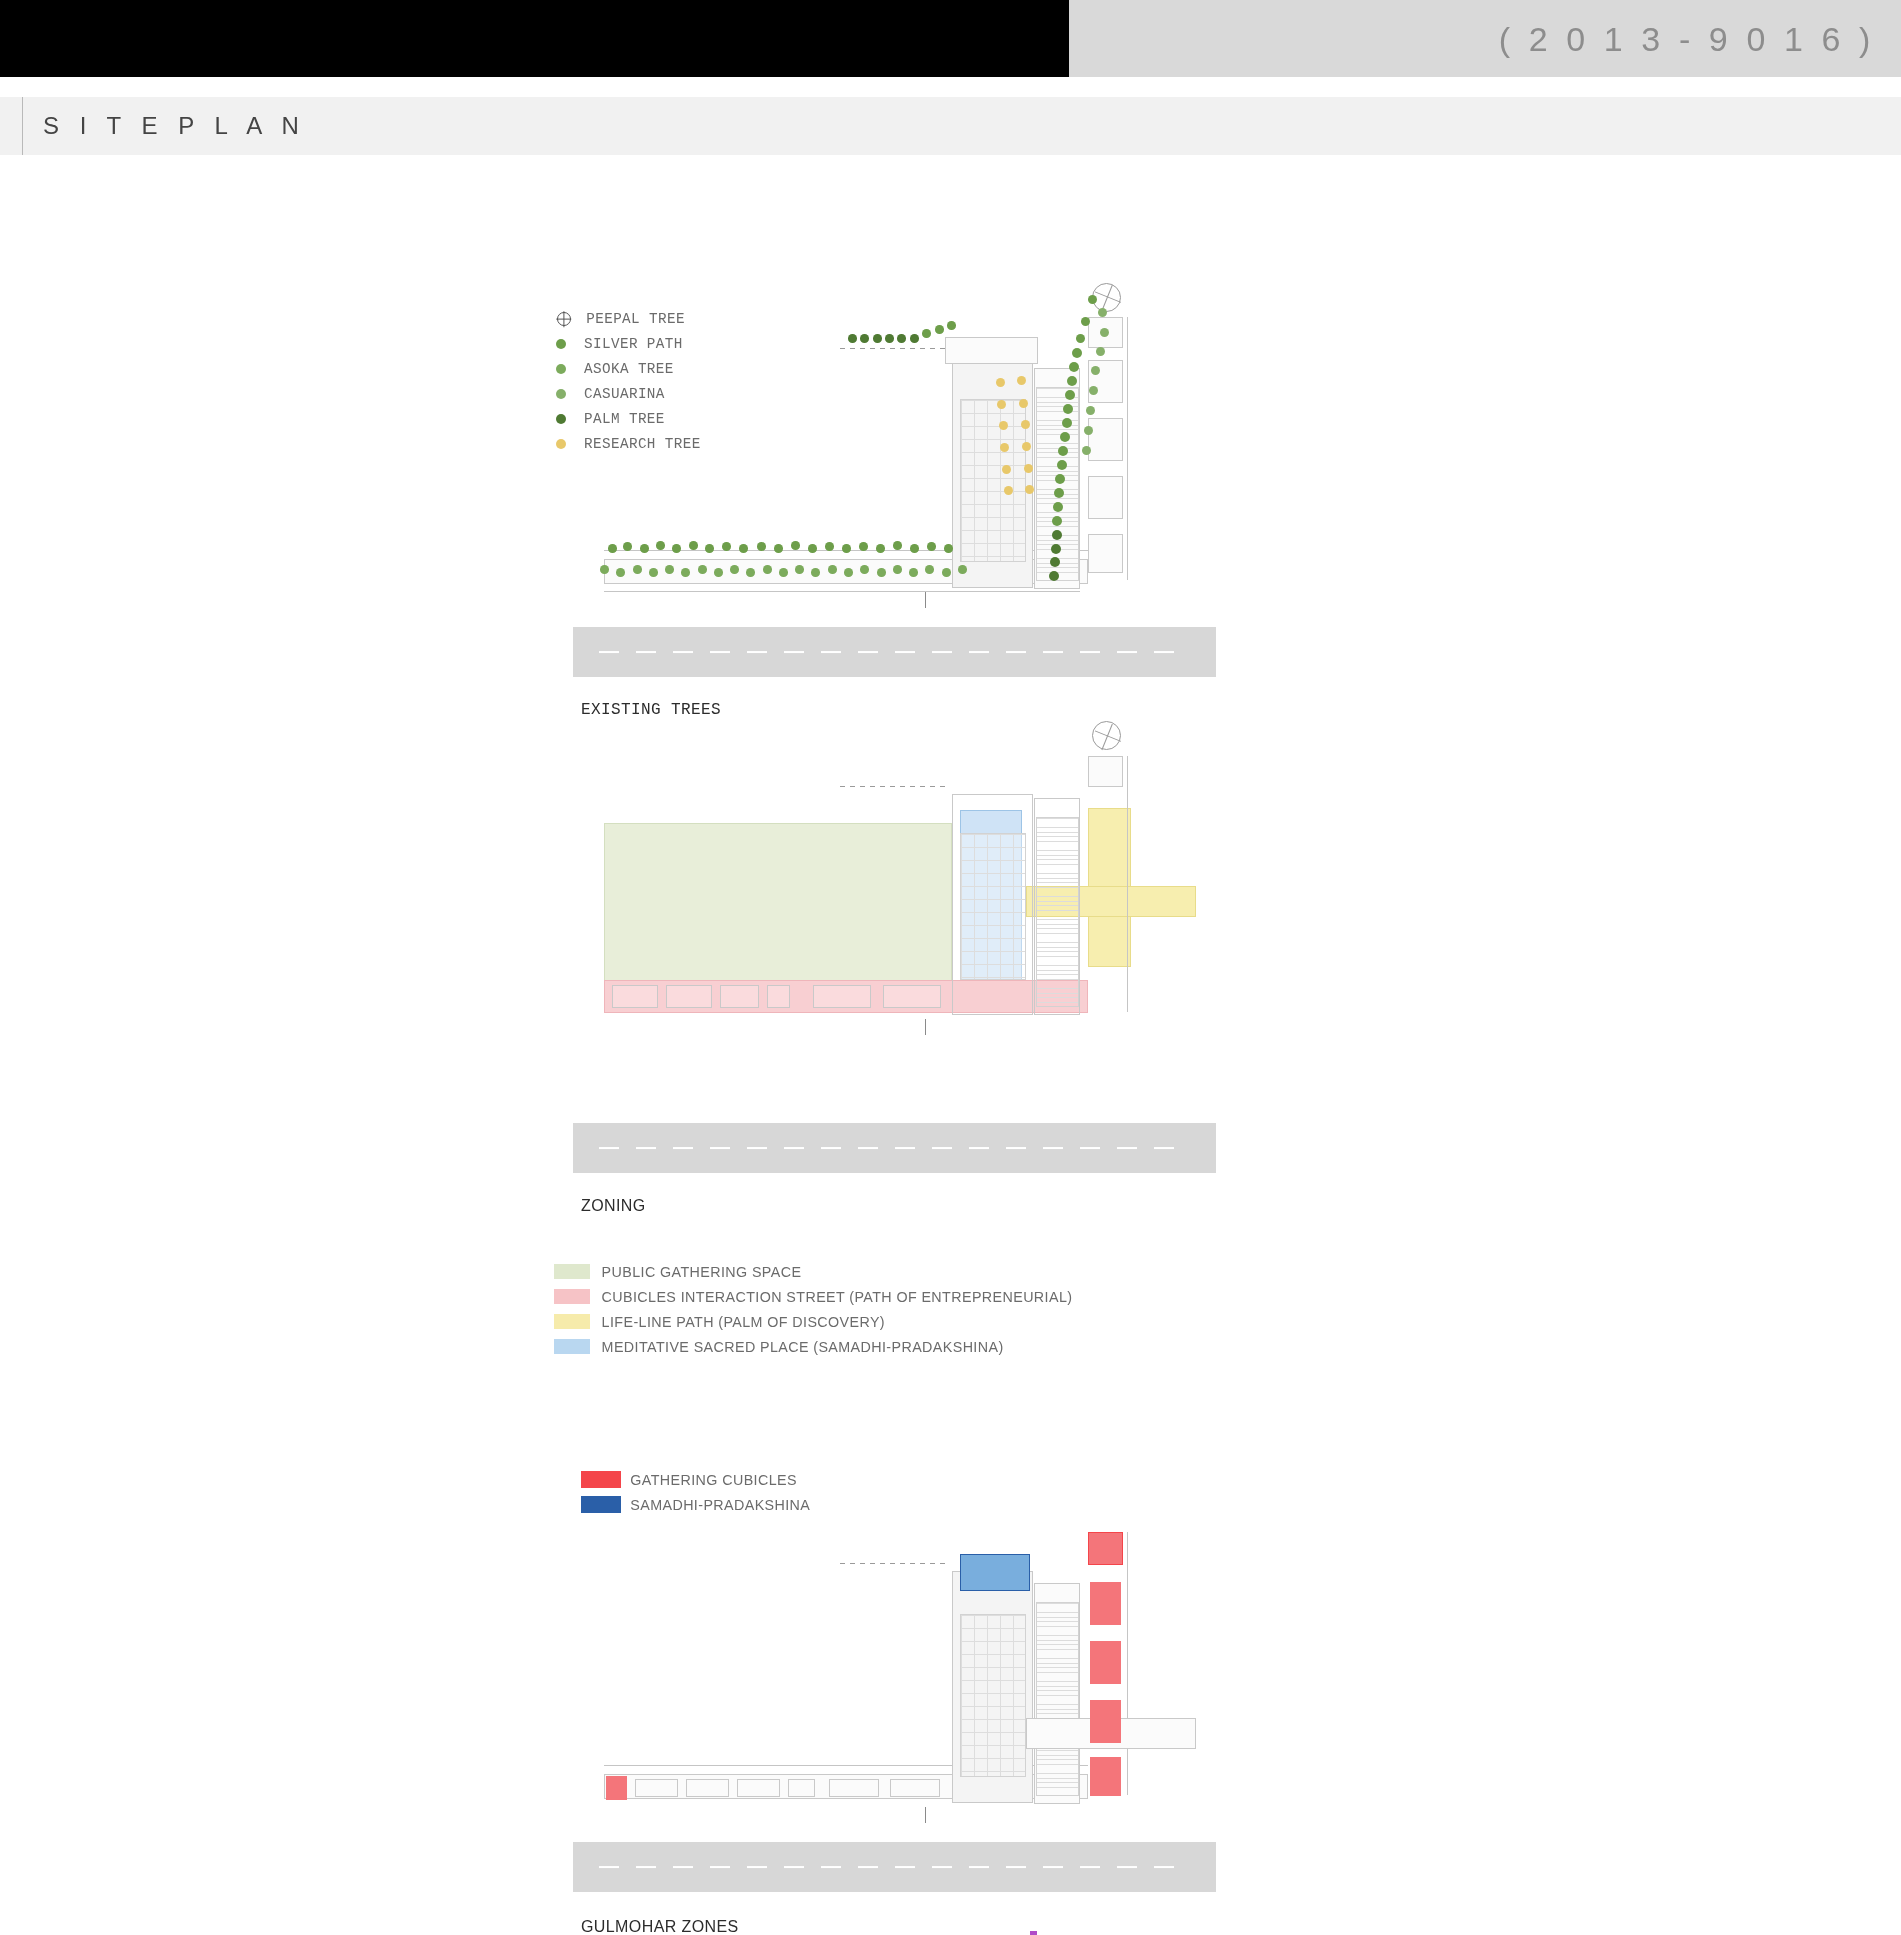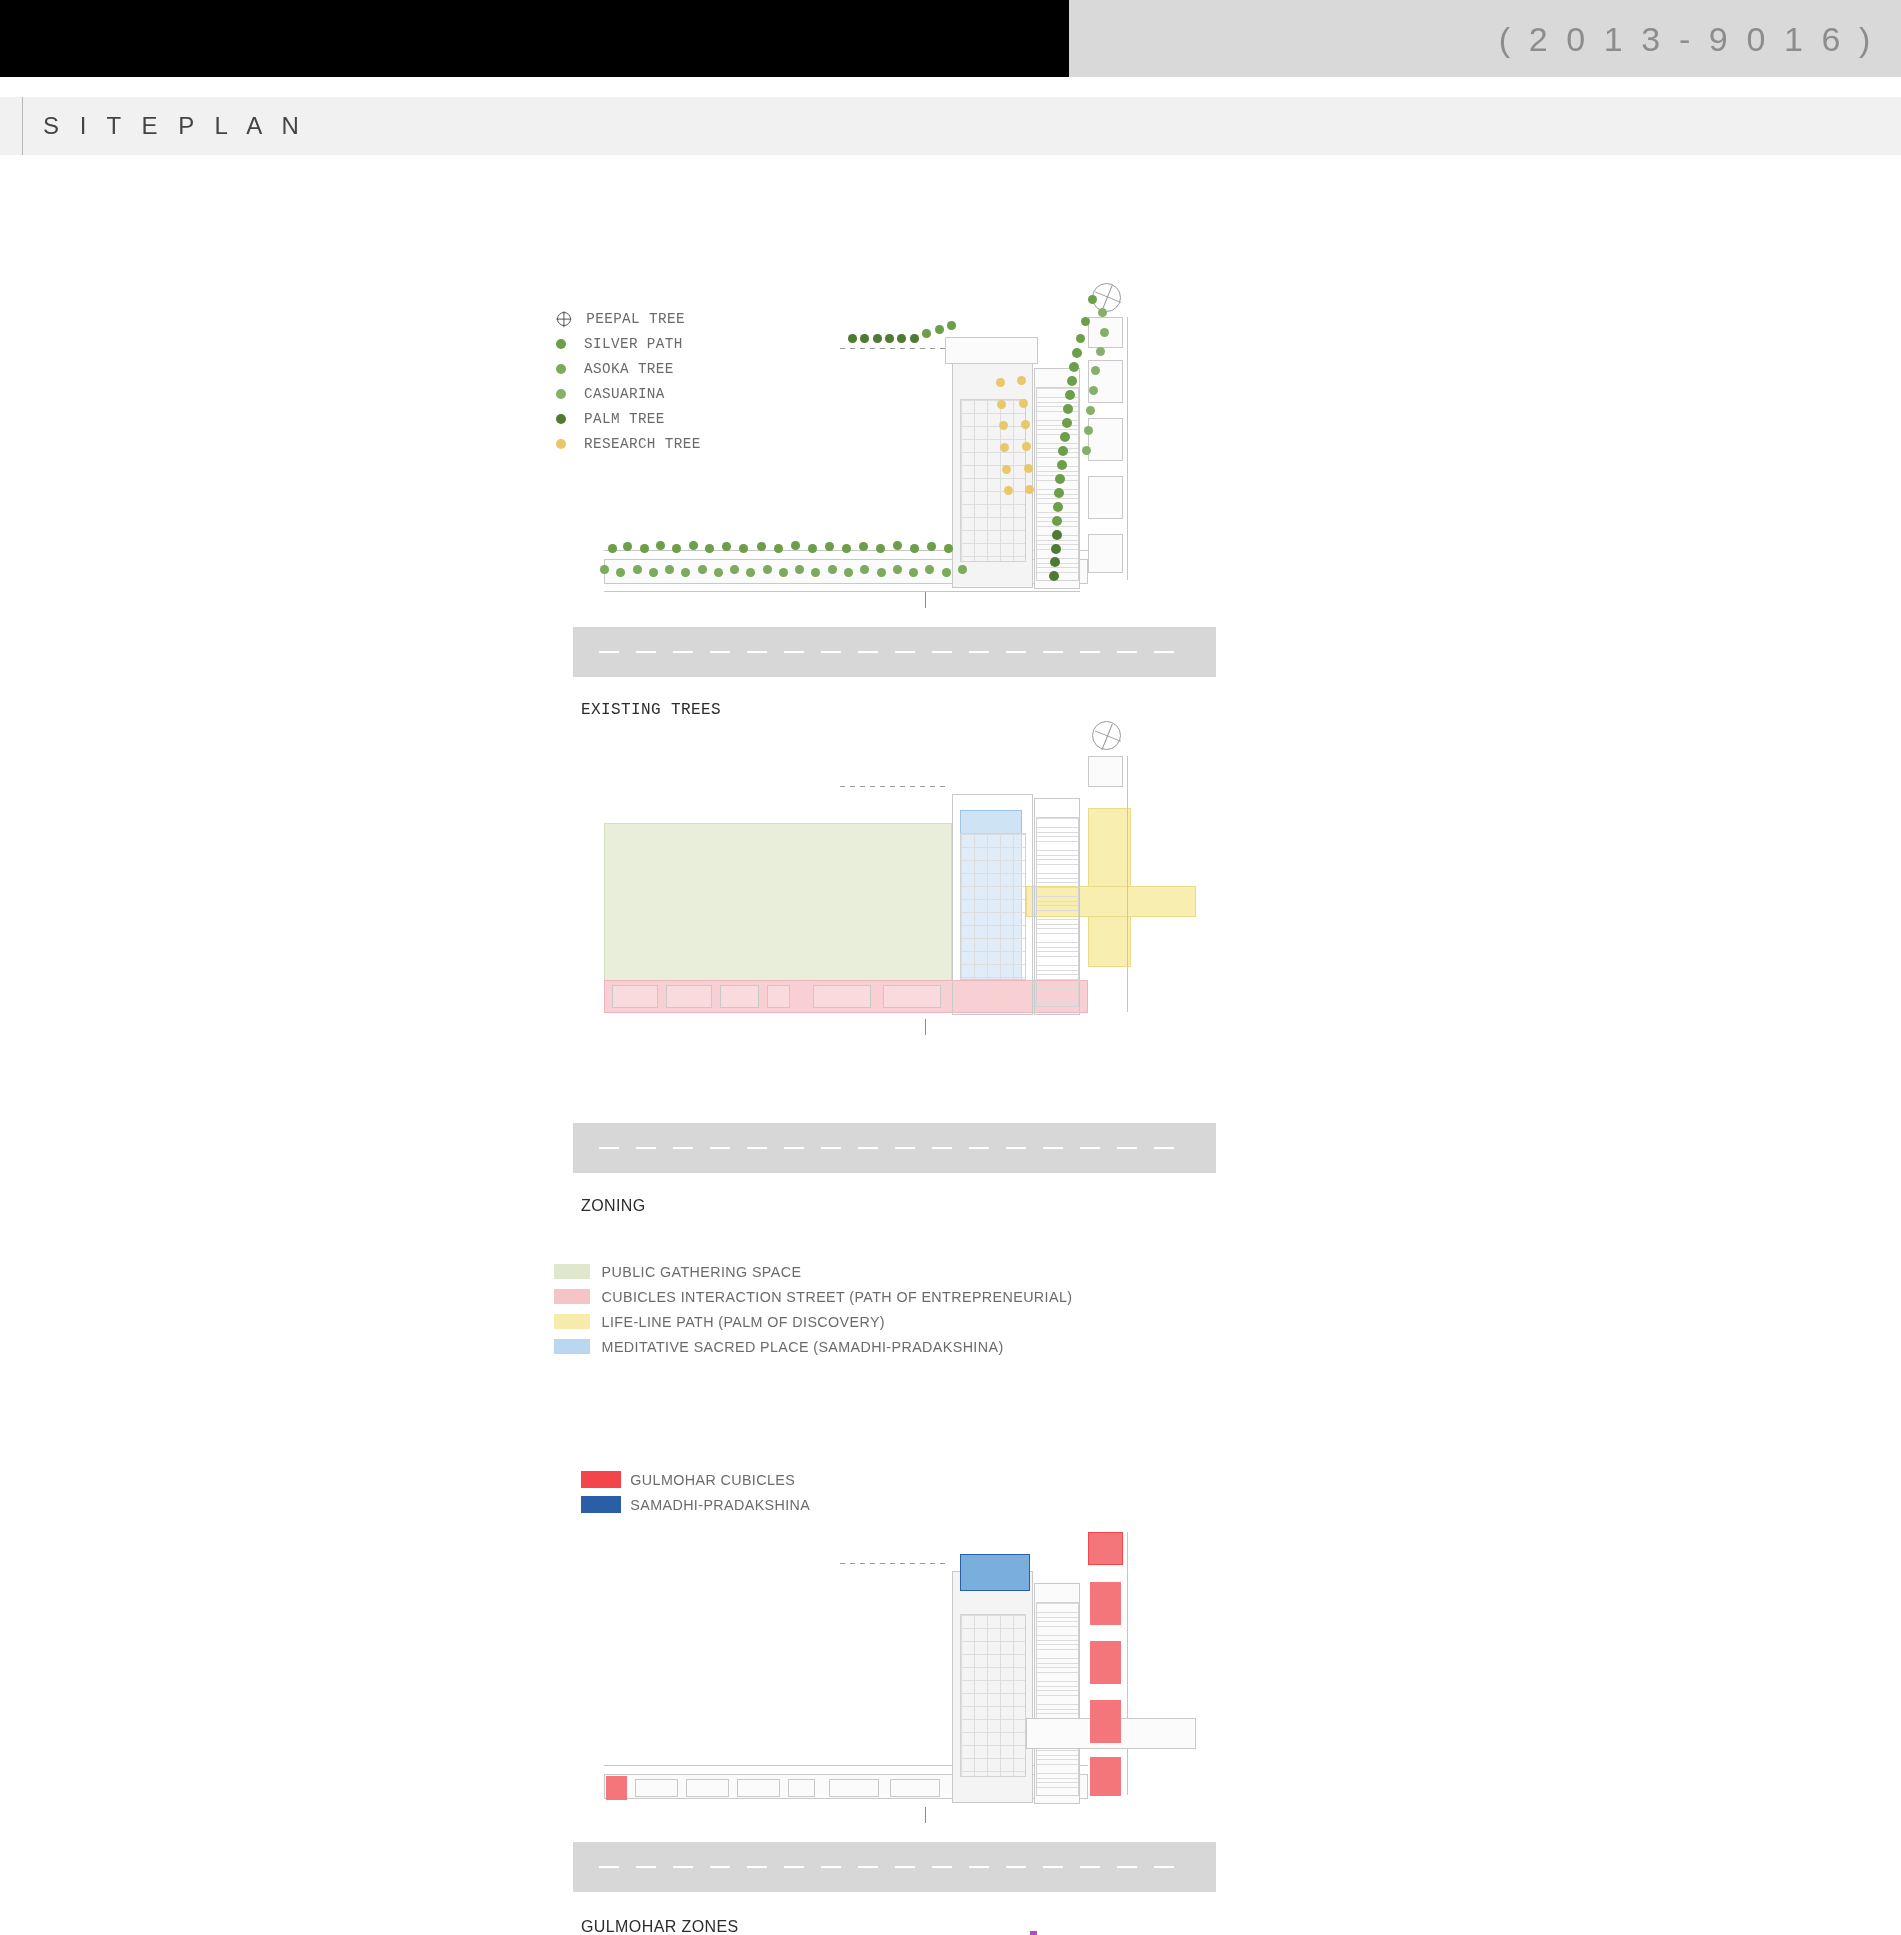--- a/index.html
+++ b/index.html
@@ -418,21 +418,21 @@
       <span class="legend-label">MEDITATIVE SACRED PLACE   (SAMADHI-PRADAKSHINA)</span>
     </div>
   </div>
 </div>
 
 <div class="figure-block" style="left:0; top:1432px; width:1902px; height:542px;">
 
   <div class="legend" style="left:581px; top:35px;">
     <div class="legend-row">
       <span class="legend-swatch-box-sm" style="background:#f4454a"></span>
-      <span class="legend-label">GULMOHAR CUBICLES</span>
+      <span class="legend-label">GATHERING CUBICLES</span>
     </div>
     <div class="legend-row">
       <span class="legend-swatch-box-sm" style="background:#2a5fa8"></span>
       <span class="legend-label">SAMADHI-PRADAKSHINA</span>
     </div>
   </div>
 
   <div class="plan" style="left:573px; top:54px; width:658px; height:387px;">
     <div class="pl-rect" style="left:31px; top:288px; width:484px; height:25px;"></div>
     <div class="pl-line-h" style="left:31px; top:279px; width:484px;"></div>

